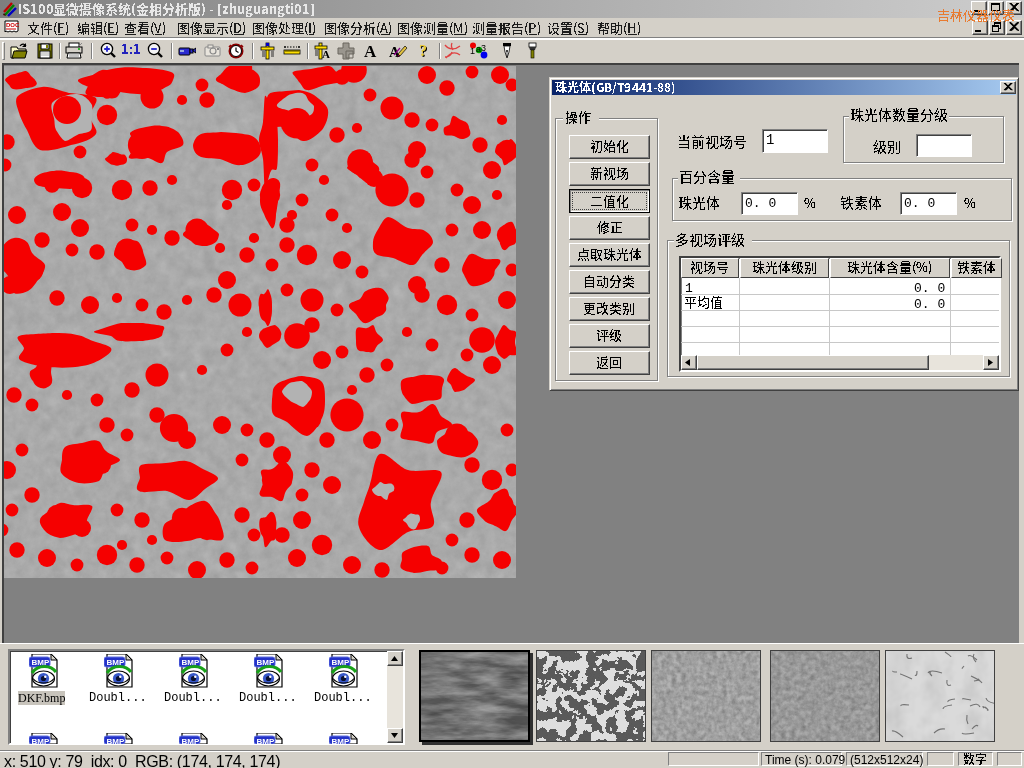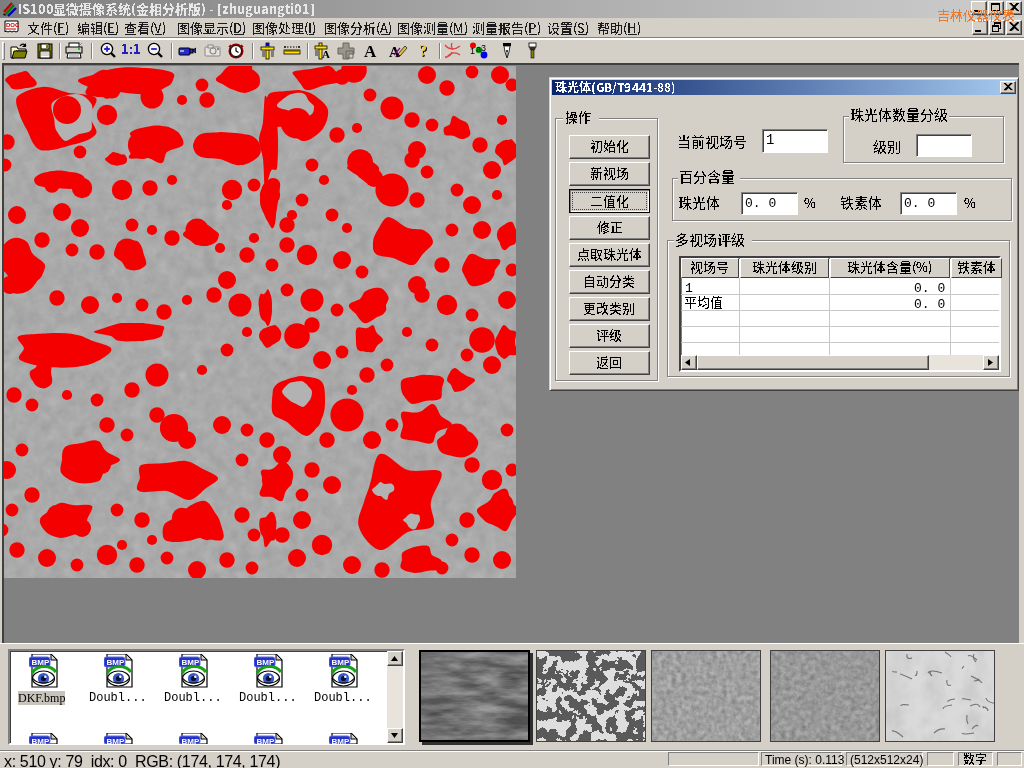--- a/index.html
+++ b/index.html
@@ -762,21 +762,21 @@
         <path d="M88 82q-11 2 -12 -0"></path>
         <path d="M78 15q-3 4 -1 1"></path>
         <path d="M45 21q-3 0 1 4"></path>
         <path d="M100 57q-5 -3 -2 0"></path>
       </g>
     </svg>
     <div class="ab" style="left:0;top:750px;width:1024px;height:18px;background:#d4d0c8;border-top:1px solid #808080;box-shadow:0 1px 0 #fff inset"></div>
     <div class="ab" style="left:4px;top:753px;font-size:16px;letter-spacing:-0.35px;color:#000;font-family:'Liberation Sans',sans-serif">x: 510 y: 79&nbsp; idx: 0&nbsp; RGB: (174, 174, 174)</div>
     <div class="ab" style="left:668px;top:752px;width:91px;height:14px;border:1px solid;border-color:#808080 #fff #fff #808080;background:#d4d0c8"></div>
     <div class="ab" style="left:761px;top:752px;width:81px;height:14px;border:1px solid;border-color:#808080 #fff #fff #808080;background:#d4d0c8"></div>
-    <div class="ab" style="left:765px;top:753px;font-size:12px;color:#000">Time (s): 0.113</div>
+    <div class="ab" style="left:765px;top:753px;font-size:12px;color:#000">Time (s): 0.079</div>
     <div class="ab" style="left:846px;top:752px;width:77px;height:14px;border:1px solid;border-color:#808080 #fff #fff #808080;background:#d4d0c8"></div>
     <div class="ab" style="left:850px;top:753px;font-size:12px;color:#000">(512x512x24)</div>
     <div class="ab" style="left:927px;top:752px;width:27px;height:14px;border:1px solid;border-color:#808080 #fff #fff #808080;background:#d4d0c8"></div>
     <div class="ab" style="left:958px;top:752px;width:35px;height:14px;border:1px solid;border-color:#808080 #fff #fff #808080;background:#d4d0c8"></div>
     <svg style="position:absolute;left:964px;top:753px" width="22" height="12" viewBox="0 0 22 12">
       <path d="M0 0h1v2h-1zM2 0h1v2h-1zM4 0h1v1h-1zM6 0h1v2h-1zM16 0h1v1h-1zM12 1h10v1h-10zM0 2h5v1h-5zM6 2h4v1h-4zM12 2h1v2h-1zM21 2h1v2h-1zM1 3h3v1h-3zM6 3h1v1h-1zM9 3h1v1h-1zM0 4h3v1h-3zM4 4h3v1h-3zM8 4h1v2h-1zM14 4h6v1h-6zM0 5h1v1h-1zM2 5h1v1h-1zM5 5h2v1h-2zM18 5h1v1h-1zM7 6h2v2h-2zM17 6h1v1h-1zM0 7h5v1h-5zM12 7h10v1h-10zM1 8h1v1h-1zM3 8h1v1h-1zM7 8h1v1h-1zM16 8h2v3h-2zM1 9h3v2h-3zM6 9h3v1h-3zM5 10h2v1h-2zM8 10h2v1h-2zM0 11h1v1h-1zM5 11h1v1h-1zM9 11h1v1h-1zM15 11h2v1h-2z" fill="#000"></path>
     </svg>
     <div class="ab" style="left:997px;top:752px;width:25px;height:14px;border:1px solid;border-color:#808080 #fff #fff #808080;background:#d4d0c8"></div>
   </div>
 </body></html>

